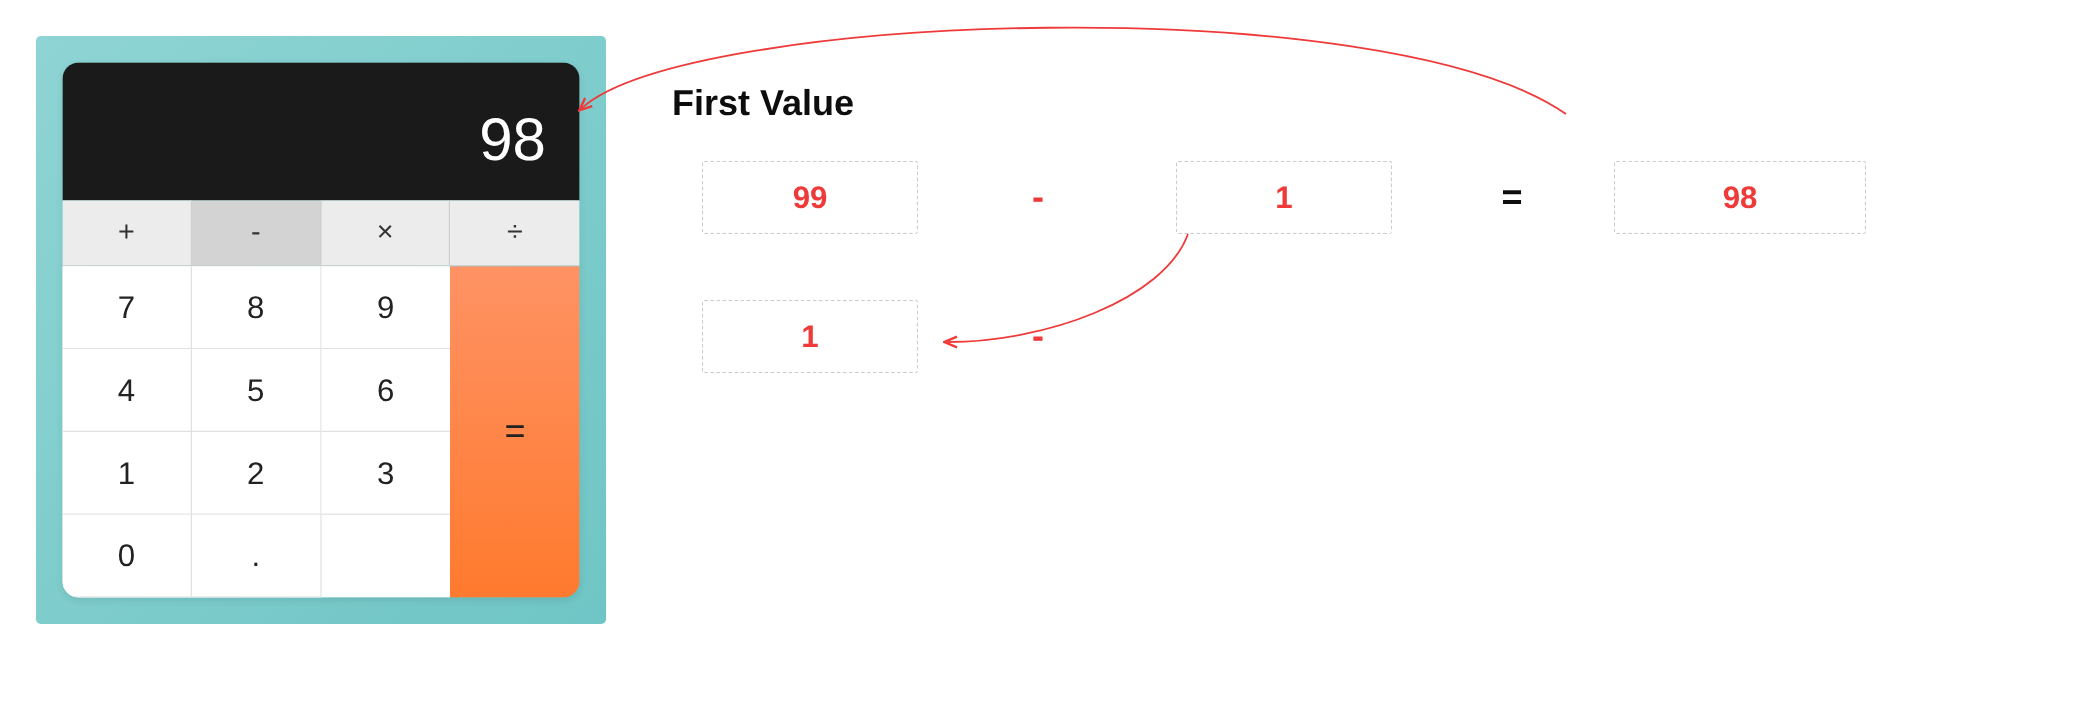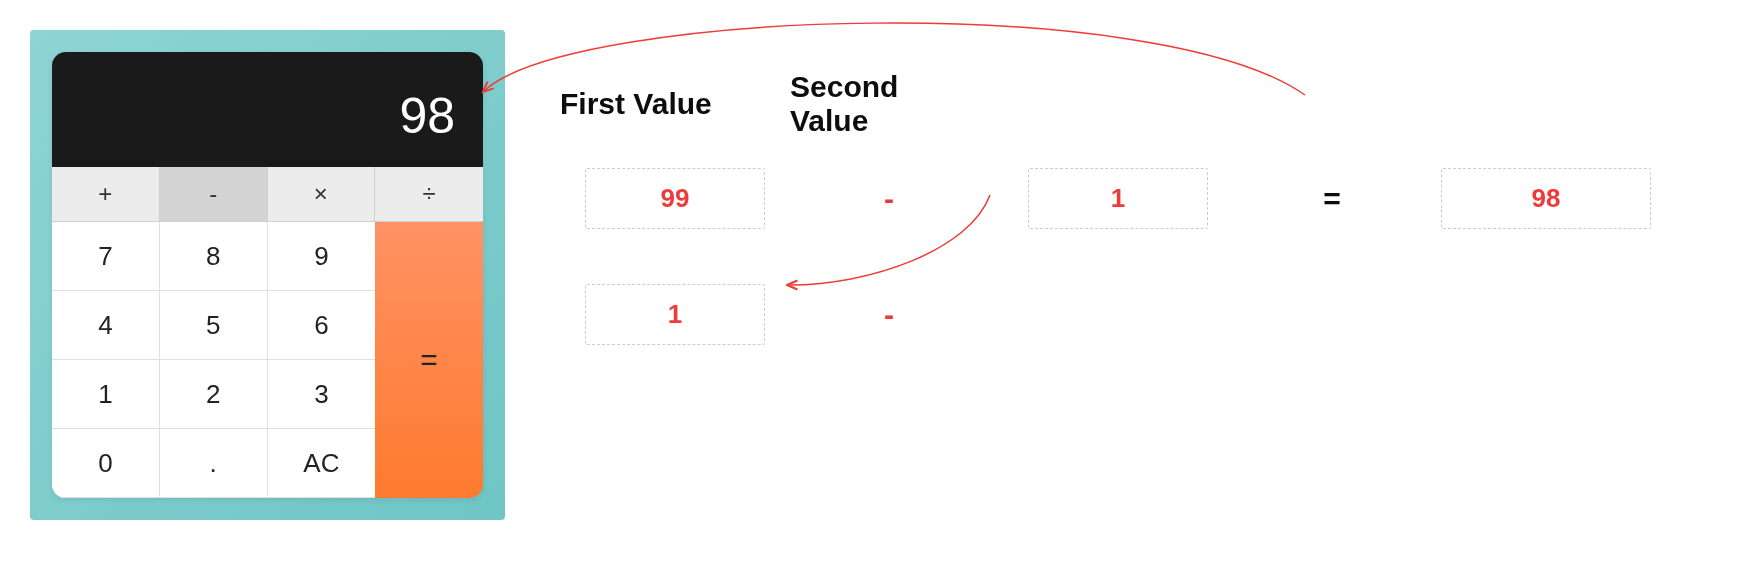--- a/index.html
+++ b/index.html
@@ -119,21 +119,20 @@
       font-weight: 800;
       color: #0d0d0d;
       text-align: left;
     }
 
     .explainer-row {
       display: grid;
       grid-template-columns: 230px 150px 260px 120px 260px;
       align-items: center;
       margin-bottom: 55px;
-      gap: 24px;
     }
 
     .eq-sign {
       font-size: 30px;
       font-weight: 800;
       color: #0d0d0d;
       text-align: center;
     }
 
     .value-box {
@@ -181,32 +180,30 @@
         <div class="calc-key">8</div>
         <div class="calc-key">9</div>
         <div class="calc-key">4</div>
         <div class="calc-key">5</div>
         <div class="calc-key">6</div>
         <div class="calc-key">1</div>
         <div class="calc-key">2</div>
         <div class="calc-key">3</div>
         <div class="calc-key">0</div>
         <div class="calc-key">.</div>
-        <div class="calc-key">AC</div>
       </div>
       <div class="calc-equals">=</div>
     </div>
   </div>
 </div>
 
 <div class="explainer">
 
   <div class="explainer-headers">
     <div class="hdr">First Value</div>
-    <div class="hdr">Second Value</div>
     <div class="hdr" style="visibility:hidden">.</div>
   </div>
 
   <div class="explainer-row">
     <div class="value-box">99</div>
     <div class="op-text">-</div>
     <div class="value-box">1</div>
     <div class="eq-sign">=</div>
     <div class="value-box wide">98</div>
   </div>

